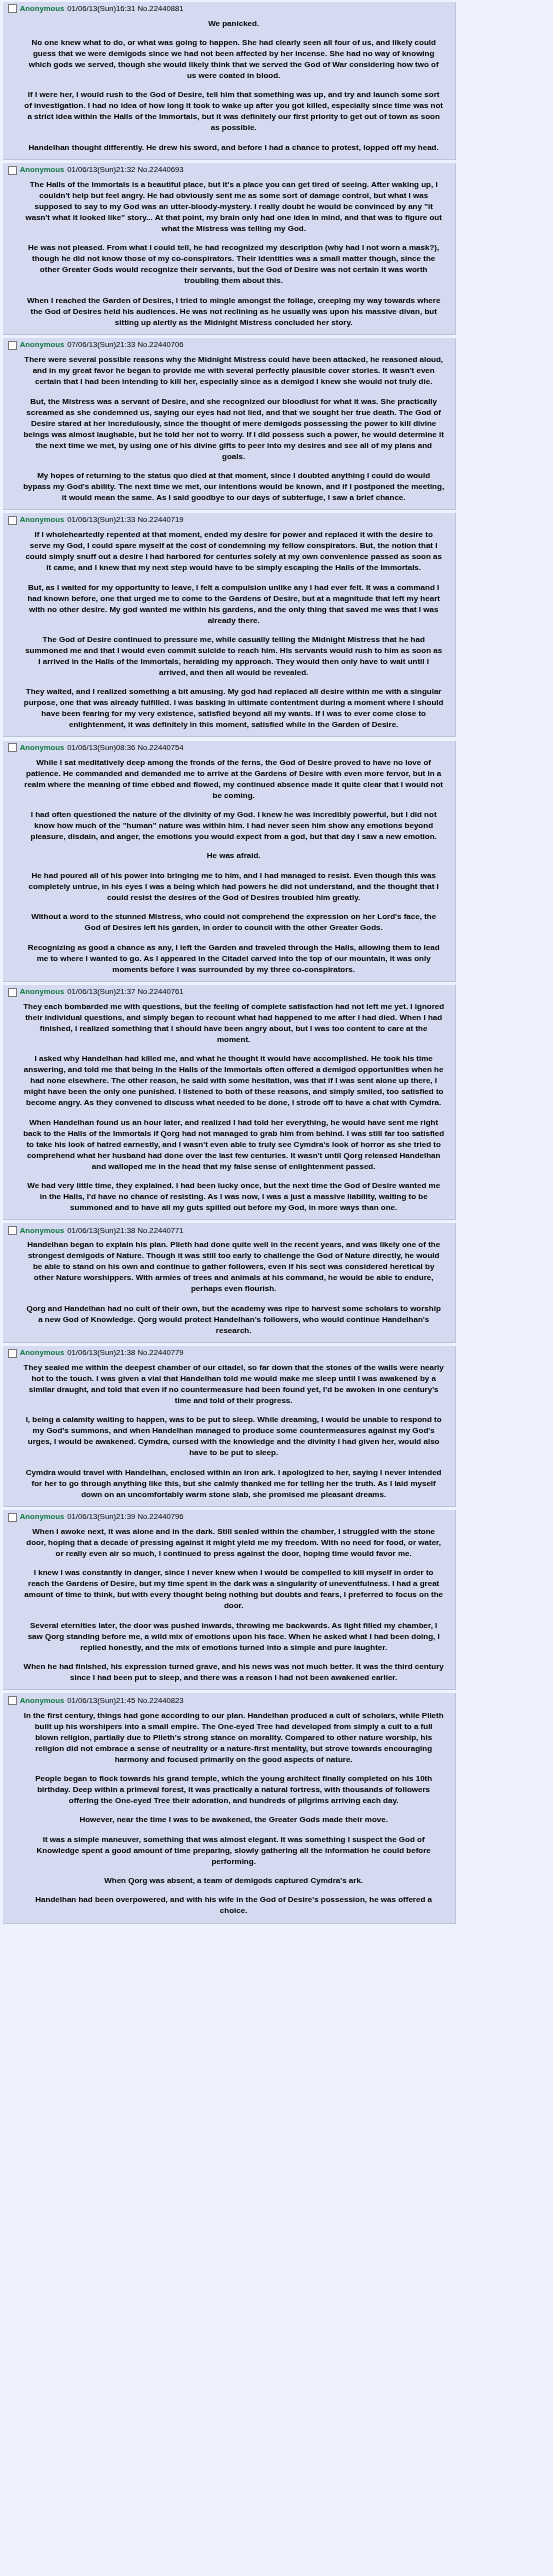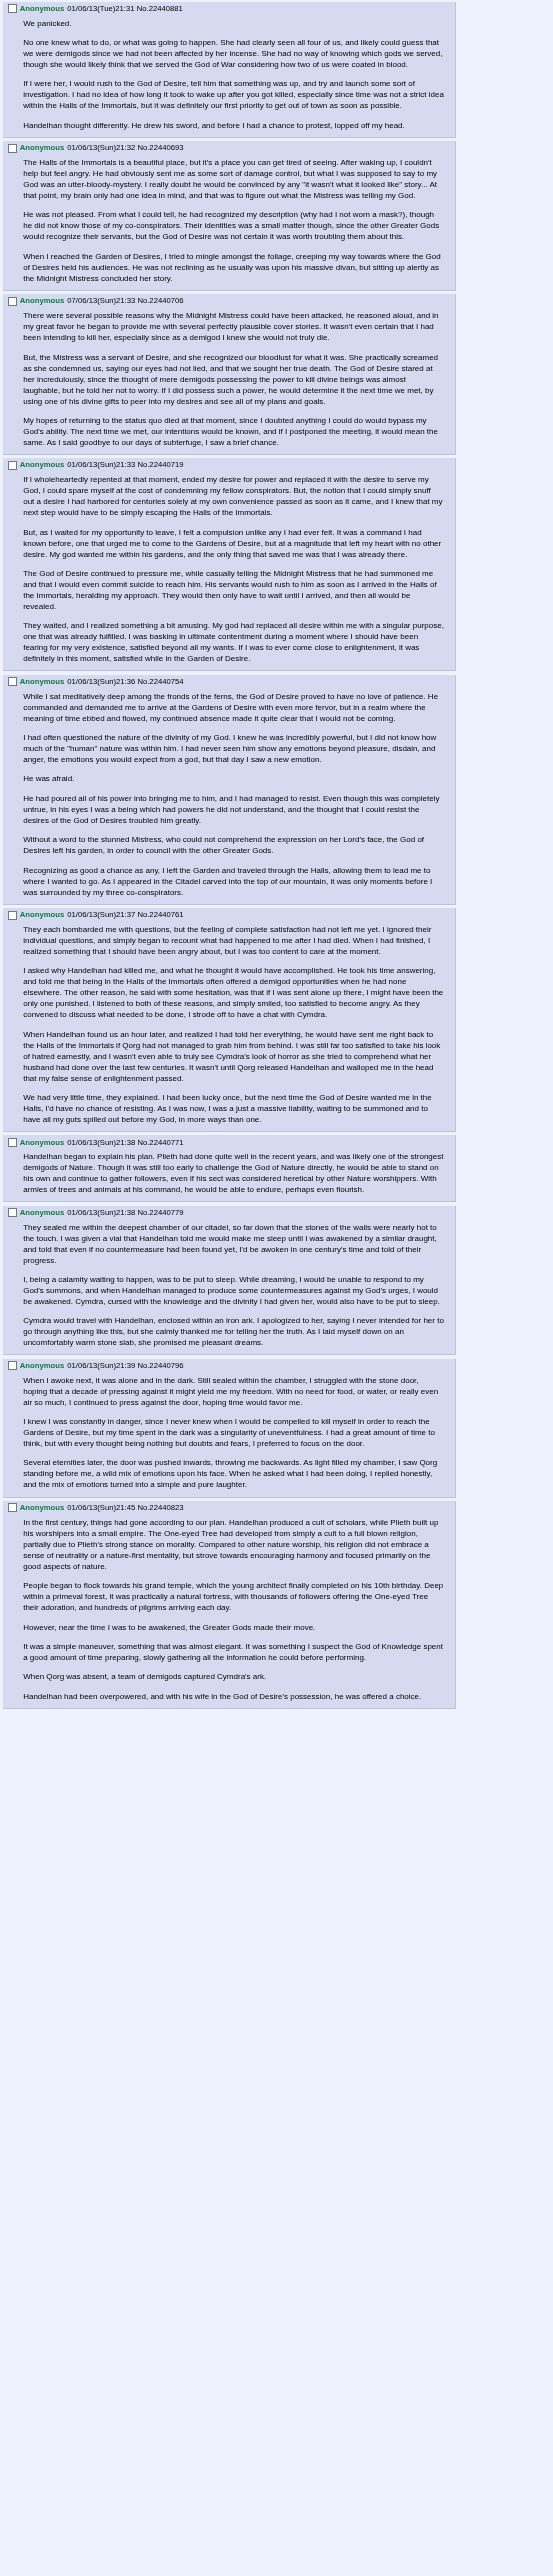--- a/index.html
+++ b/index.html
@@ -10,20 +10,21 @@
   body {
     width: 554px;
     font-family: "Liberation Sans", sans-serif;
     font-size: 7.7px;
     color: #000000;
   }
   .board {
     width: 459px;
     padding: 1.5px 0 3.1px 0;
     box-sizing: border-box;
+    text-align: center;
   }
   .post {
     background: #d6daf0;
     border: 0.8px solid #b7c5d9;
     border-left: none;
     border-top: none;
     margin: 0 3.1px 3.1px 3.1px;
     padding: 1.5px 3.1px 3.1px 3.1px;
     box-sizing: border-box;
   }
@@ -51,35 +52,36 @@
     color: #000000;
   }
   .post-body {
     padding: 2.3px 7.7px 1.5px 17px;
     line-height: 11px;
     font-size: 8px;
     color: #000000;
   }
   .post-body p {
     margin: 0 0 8.4px 0;
+    font-weight: bold;
   }
   .post-body p:last-child {
     margin-bottom: 1.5px;
   }
 </style>
 </head>
 <body>
 
 <div class="board">
 
   <div class="post">
     <div class="post-head">
       <span class="post-checkbox"></span>
       <span class="post-name">Anonymous</span>
-      <span class="post-meta">01/06/13(Tue)21:31 No.22440881</span>
+      <span class="post-meta">01/06/13(Sun)16:31 No.22440881</span>
     </div>
     <div class="post-body">
       <p>We panicked.</p>
       <p>No one knew what to do, or what was going to happen. She had clearly seen all four of us, and likely could guess that we were demigods since we had not been affected by her incense. She had no way of knowing which gods we served, though she would likely think that we served the God of War considering how two of us were coated in blood.</p>
       <p>If I were her, I would rush to the God of Desire, tell him that something was up, and try and launch some sort of investigation. I had no idea of how long it took to wake up after you got killed, especially since time was not a strict idea within the Halls of the Immortals, but it was definitely our first priority to get out of town as soon as possible.</p>
       <p>Handelhan thought differently. He drew his sword, and before I had a chance to protest, lopped off my head.</p>
     </div>
   </div>
 
   <div class="post">
@@ -119,21 +121,21 @@
       <p>But, as I waited for my opportunity to leave, I felt a compulsion unlike any I had ever felt. It was a command I had known before, one that urged me to come to the Gardens of Desire, but at a magnitude that left my heart with no other desire. My god wanted me within his gardens, and the only thing that saved me was that I was already there.</p>
       <p>The God of Desire continued to pressure me, while casually telling the Midnight Mistress that he had summoned me and that I would even commit suicide to reach him. His servants would rush to him as soon as I arrived in the Halls of the Immortals, heralding my approach. They would then only have to wait until I arrived, and then all would be revealed.</p>
       <p>They waited, and I realized something a bit amusing. My god had replaced all desire within me with a singular purpose, one that was already fulfilled. I was basking in ultimate contentment during a moment where I should have been fearing for my very existence, satisfied beyond all my wants. If I was to ever come close to enlightenment, it was definitely in this moment, satisfied while in the Garden of Desire.</p>
     </div>
   </div>
 
   <div class="post">
     <div class="post-head">
       <span class="post-checkbox"></span>
       <span class="post-name">Anonymous</span>
-      <span class="post-meta">01/06/13(Sun)21:36 No.22440754</span>
+      <span class="post-meta">01/06/13(Sun)08:36 No.22440754</span>
     </div>
     <div class="post-body">
       <p>While I sat meditatively deep among the fronds of the ferns, the God of Desire proved to have no love of patience. He commanded and demanded me to arrive at the Gardens of Desire with even more fervor, but in a realm where the meaning of time ebbed and flowed, my continued absence made it quite clear that I would not be coming.</p>
       <p>I had often questioned the nature of the divinity of my God. I knew he was incredibly powerful, but I did not know how much of the "human" nature was within him. I had never seen him show any emotions beyond pleasure, disdain, and anger, the emotions you would expect from a god, but that day I saw a new emotion.</p>
       <p>He was afraid.</p>
       <p>He had poured all of his power into bringing me to him, and I had managed to resist. Even though this was completely untrue, in his eyes I was a being which had powers he did not understand, and the thought that I could resist the desires of the God of Desires troubled him greatly.</p>
       <p>Without a word to the stunned Mistress, who could not comprehend the expression on her Lord's face, the God of Desires left his garden, in order to council with the other Greater Gods.</p>
       <p>Recognizing as good a chance as any, I left the Garden and traveled through the Halls, allowing them to lead me to where I wanted to go. As I appeared in the Citadel carved into the top of our mountain, it was only moments before I was surrounded by my three co-conspirators.</p>
     </div>
   </div>
@@ -153,20 +155,21 @@
   </div>
 
   <div class="post">
     <div class="post-head">
       <span class="post-checkbox"></span>
       <span class="post-name">Anonymous</span>
       <span class="post-meta">01/06/13(Sun)21:38 No.22440771</span>
     </div>
     <div class="post-body">
       <p>Handelhan began to explain his plan. Plieth had done quite well in the recent years, and was likely one of the strongest demigods of Nature. Though it was still too early to challenge the God of Nature directly, he would be able to stand on his own and continue to gather followers, even if his sect was considered heretical by other Nature worshippers. With armies of trees and animals at his command, he would be able to endure, perhaps even flourish.</p>
+      <p>Qorg and Handelhan had no cult of their own, but the academy was ripe to harvest some scholars to worship a new God of Knowledge. Qorg would protect Handelhan's followers, who would continue Handelhan's research.</p>
     </div>
   </div>
 
   <div class="post">
     <div class="post-head">
       <span class="post-checkbox"></span>
       <span class="post-name">Anonymous</span>
       <span class="post-meta">01/06/13(Sun)21:38 No.22440779</span>
     </div>
     <div class="post-body">
@@ -179,20 +182,21 @@
   <div class="post">
     <div class="post-head">
       <span class="post-checkbox"></span>
       <span class="post-name">Anonymous</span>
       <span class="post-meta">01/06/13(Sun)21:39 No.22440796</span>
     </div>
     <div class="post-body">
       <p>When I awoke next, it was alone and in the dark. Still sealed within the chamber, I struggled with the stone door, hoping that a decade of pressing against it might yield me my freedom. With no need for food, or water, or really even air so much, I continued to press against the door, hoping time would favor me.</p>
       <p>I knew I was constantly in danger, since I never knew when I would be compelled to kill myself in order to reach the Gardens of Desire, but my time spent in the dark was a singularity of uneventfulness. I had a great amount of time to think, but with every thought being nothing but doubts and fears, I preferred to focus on the door.</p>
       <p>Several eternities later, the door was pushed inwards, throwing me backwards. As light filled my chamber, I saw Qorg standing before me, a wild mix of emotions upon his face. When he asked what I had been doing, I replied honestly, and the mix of emotions turned into a simple and pure laughter.</p>
+      <p>When he had finished, his expression turned grave, and his news was not much better. It was the third century since I had been put to sleep, and there was a reason I had not been awakened earlier.</p>
     </div>
   </div>
 
   <div class="post">
     <div class="post-head">
       <span class="post-checkbox"></span>
       <span class="post-name">Anonymous</span>
       <span class="post-meta">01/06/13(Sun)21:45 No.22440823</span>
     </div>
     <div class="post-body">

